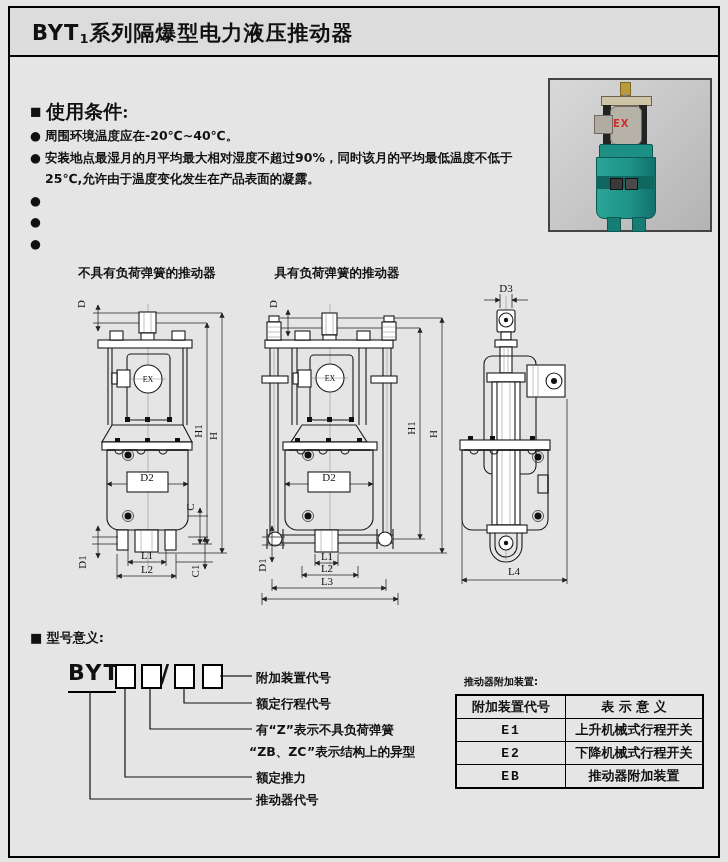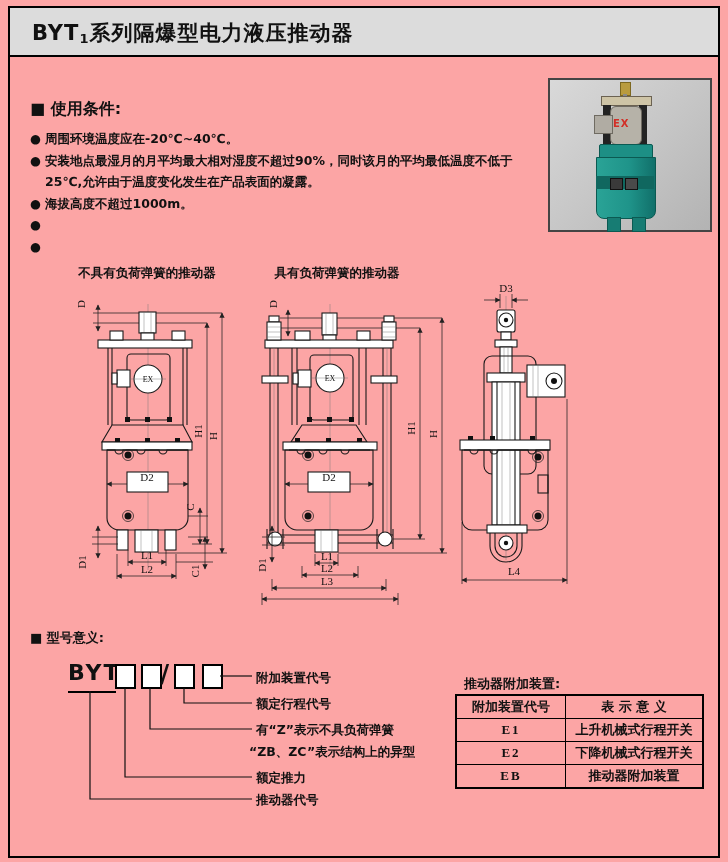--- a/index.html
+++ b/index.html
@@ -1,26 +1,26 @@
 <!DOCTYPE html>
 <html><head>
 <meta charset="utf-8">
 <style>
   html,body{margin:0;padding:0;background:#fff;}
-  #page{position:relative;width:728px;height:862px;background:#fca5a5;overflow:hidden;
+  #page{position:relative;width:728px;height:862px;background:#e5e5e5;overflow:hidden;
         font-family:"DejaVu Sans","Liberation Sans",sans-serif;color:#111;}
   #frame{position:absolute;left:8px;top:6px;width:708px;height:848px;border:2px solid #000;}
   
   #header{position:absolute;left:10px;top:8px;width:708px;height:47px;background:#dcdcdc;
           border-bottom:2px solid #000;}
   #title{position:absolute;left:22px;top:11px;font-size:21px;font-weight:bold;letter-spacing:1px;}
   #title .sub{font-size:13px;position:relative;top:3px;font-weight:bold;}
   
   #conditions{position:absolute;left:30px;top:99px;width:520px;}
-  .cond-head{font-size:16px;font-weight:bold;margin-bottom:8px;}
+  .cond-head{font-size:19px;font-weight:bold;margin-bottom:0;font-family:Liberation Serif, serif;}
   .cond-item{display:flex;font-size:12.5px;font-weight:bold;line-height:21.5px;width:515px;}
   .cond-item .blt{flex:0 0 15px;}
   
   #photo{position:absolute;left:548px;top:78px;width:164px;height:154px;border:2px solid #444;
          background:linear-gradient(135deg,#d9d9d9 0%,#c3c3c3 60%,#b3b3b3 100%);box-sizing:border-box;}
   #photo div{position:absolute;}
   .p-brass{left:70px;top:2px;width:9px;height:12px;background:#b99b3e;border:1px solid #7d6820;}
   .p-rod{left:73px;top:14px;width:4px;height:6px;background:#8a8a8a;}
   .p-topplate{left:51px;top:16px;width:49px;height:8px;background:#cec4a6;border:1px solid #6b6252;}
   .p-colL{left:53px;top:25px;width:8px;height:40px;background:#232323;}
@@ -51,27 +51,27 @@
   #model-code{position:absolute;left:68px;top:660px;height:34px;}
   #model-code .code{font-size:22px;font-weight:bold;letter-spacing:2px;font-family:"DejaVu Sans",sans-serif;}
   #model-code .sub{font-size:13px;font-weight:bold;position:relative;top:4px;}
   #code-underline{position:absolute;left:68px;top:691px;width:48px;height:2px;background:#000;}
   .mbox{position:absolute;top:664px;width:17px;height:21px;border:2px solid #000;background:#fff;}
   #mbox1{left:115px;} #mbox2{left:141px;} #mbox3{left:174px;} #mbox4{left:202px;}
   #mslash{position:absolute;left:160px;top:659px;font-size:25px;font-weight:bold;}
   #callout-lines{position:absolute;left:80px;top:658px;}
   .callout{position:absolute;left:256px;font-size:12.5px;font-weight:bold;white-space:nowrap;}
   
-  #acc-title{position:absolute;left:464px;top:675px;font-size:13px;font-weight:bold;}
+  #acc-title{position:absolute;left:464px;top:675px;font-size:10px;font-weight:bold;}
   #acc-table{position:absolute;left:455px;top:694px;border-collapse:collapse;}
   #acc-table th,#acc-table td{border:1px solid #000;height:22px;text-align:center;
       font-size:13px;font-weight:bold;padding:0 4px;}
   #acc-table{border:2px solid #000;}
   #acc-table .c1{width:100px;} #acc-table .c2{width:128px;}
-  .code-cell{letter-spacing:2px;font-family:Liberation Serif, serif;}
+  .code-cell{letter-spacing:2px;font-family:Liberation Mono, monospace;}
 </style>
 </head>
 <body>
 
 <div id="page">
   <div id="frame"></div>
 
   <div id="header">
     <div id="title">
       <span>BYT</span><span class="sub">1</span><span>系列隔爆型电力液压推动器</span>
@@ -86,21 +86,20 @@
     <div class="cond-item">
       <span class="blt">●</span>
       <span>周围环境温度应在-20℃~40℃。</span>
     </div>
     <div class="cond-item">
       <span class="blt">●</span>
       <span>安装地点最湿月的月平均最大相对湿度不超过90%，同时该月的平均最低温度不低于25℃,允许由于温度变化发生在产品表面的凝露。</span>
     </div>
     <div class="cond-item">
       <span class="blt">●</span>
-      <span>海拔高度不超过1000m。</span>
     </div>
     <div class="cond-item">
       <span class="blt">●</span>
     </div>
     <div class="cond-item">
       <span class="blt">●</span>
     </div>
   </div>
 
   <div id="photo">

